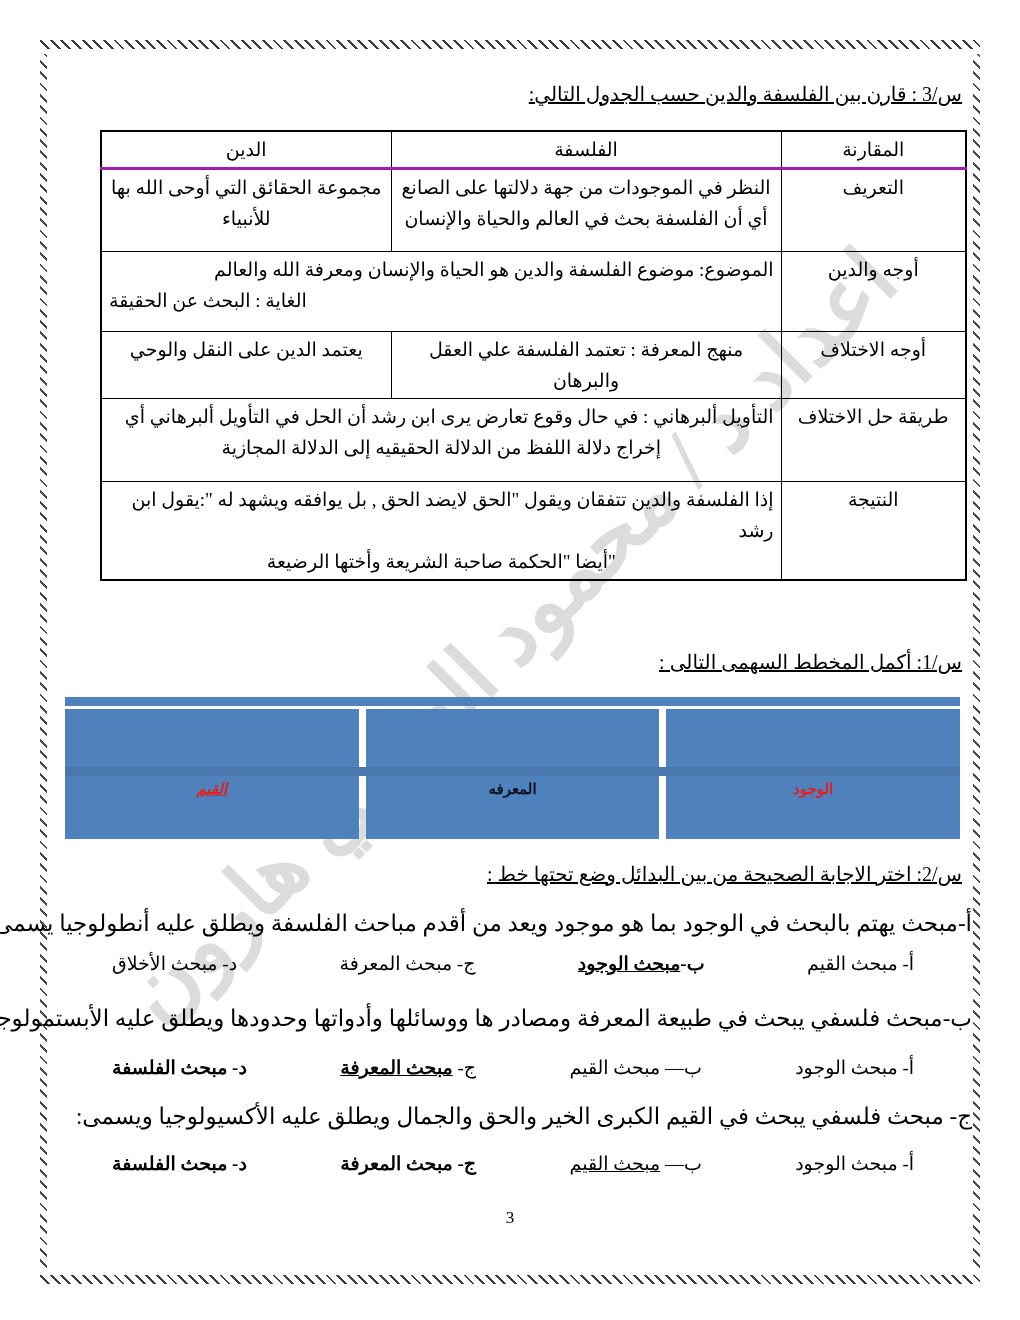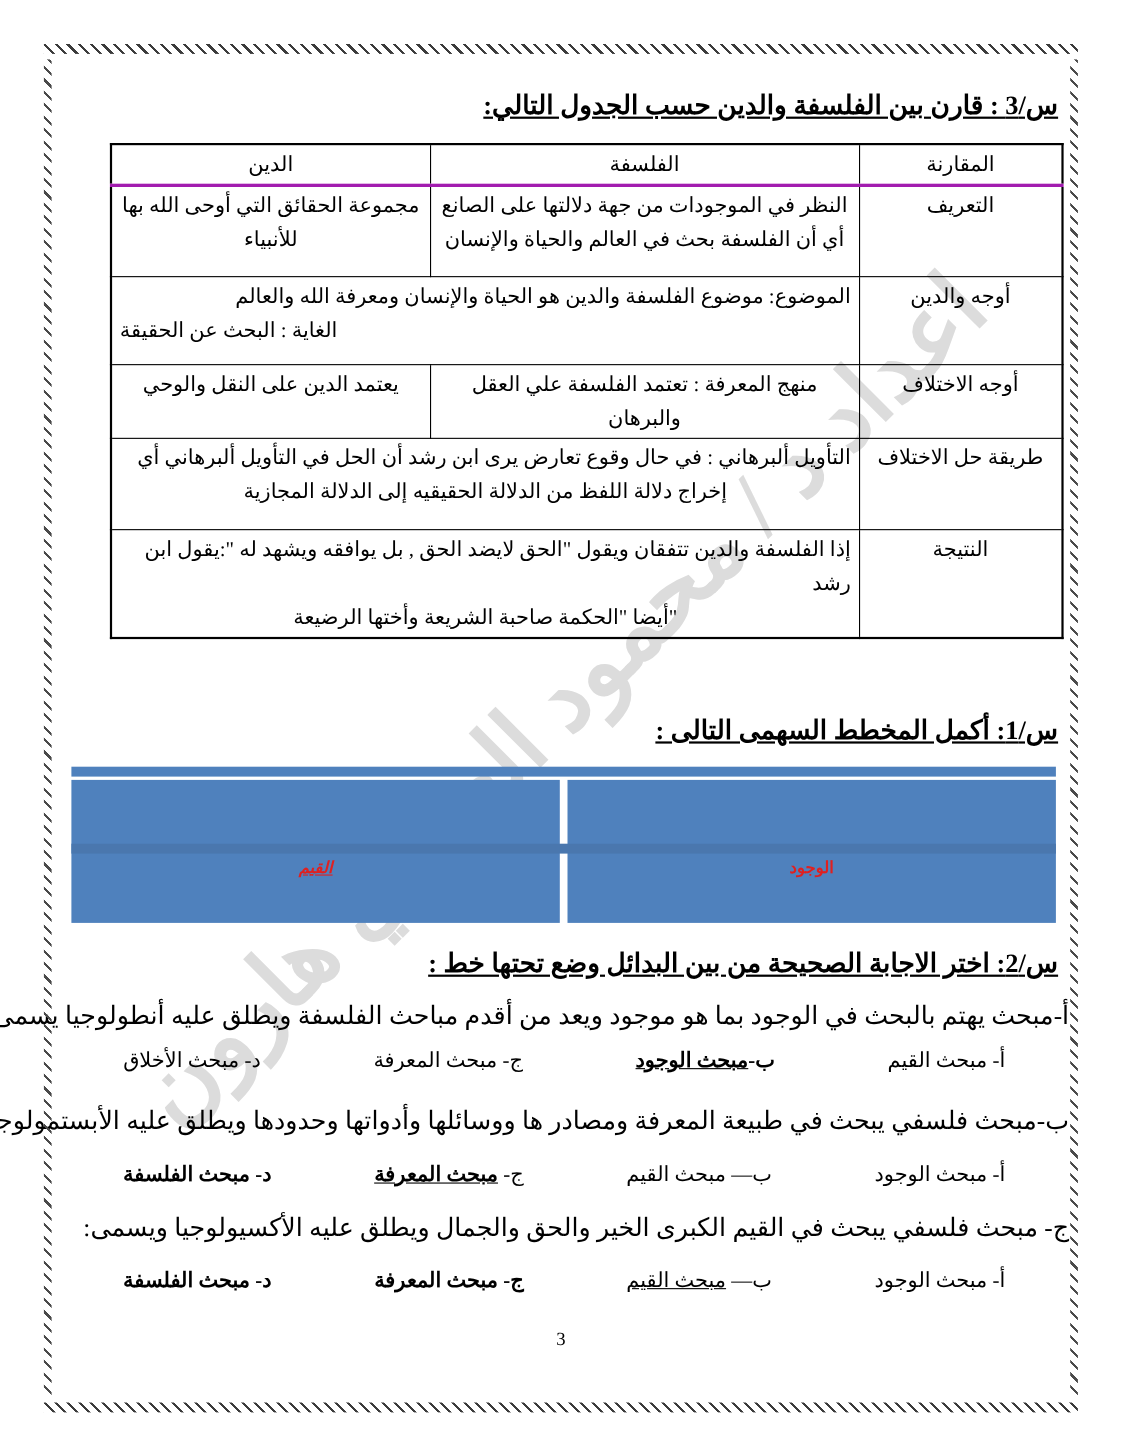--- a/index.html
+++ b/index.html
@@ -27,21 +27,21 @@
     background:repeating-linear-gradient(45deg,transparent 0 6px,#4a4a4a 6px 8px);}
 
   .watermark{
     position:absolute;left:-60px;top:585px;width:1140px;z-index:0;
     transform:rotate(-45deg);text-align:center;white-space:nowrap;
     font-size:86px;font-weight:bold;color:var(--watermark-gray);
     letter-spacing:2px;user-select:none;
   }
   .content{position:absolute;inset:0;z-index:1;}
 
-  .h-right{position:absolute;right:58px;font-size:24px;font-weight:bold;
+  .h-right{position:absolute;right:58px;font-size:20px;font-weight:normal;
     text-decoration:underline;white-space:nowrap;}
   .q3-title{top:82px;}
   .q1-title{top:650px;}
   .q2-title{top:862px;}
   .section-title{position:absolute;top:602px;left:0;right:0;text-align:center;
     font-size:20px;font-weight:bold;}
 
   
   .cmp-table{position:absolute;top:130px;left:100px;width:865px;
     border-collapse:collapse;table-layout:fixed;direction:rtl;
@@ -153,20 +153,23 @@
 
     <div class="h-right q1-title">س/1: أكمل المخطط السهمى التالى :</div>
 
     <div class="diagram">
       <div class="topbar"></div>
       <div class="boxes">
         <div class="box">
           <div class="box-label red">الوجود</div>
         </div>
         <div class="box">
+          <div class="box-label dark">المعرفه</div>
+        </div>
+        <div class="box">
           <div class="box-label red ul">القيم</div>
         </div>
         <div class="stripe"></div>
       </div>
     </div>
 
     <div class="h-right q2-title">س/2: اختر الاجابة الصحيحة من بين البدائل وضع تحتها خط :</div>
 
     <div class="q-line q-a">أ-مبحث يهتم بالبحث في الوجود بما هو موجود ويعد من أقدم مباحث الفلسفة ويطلق عليه أنطولوجيا يسمى :</div>
     <div class="opt-row opts-a">

